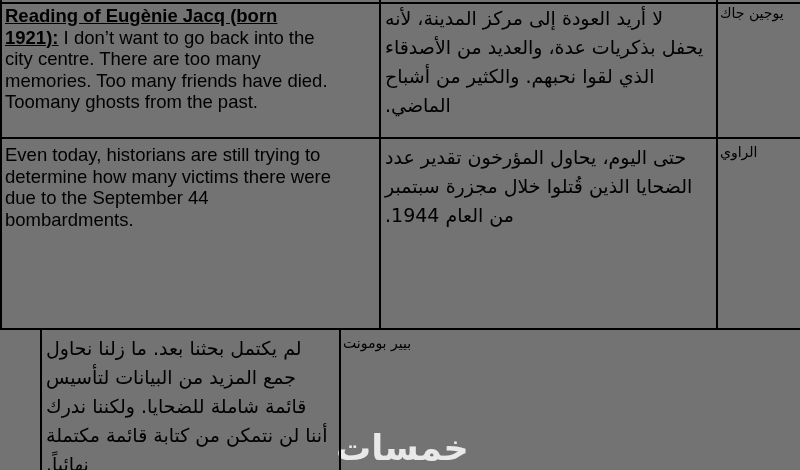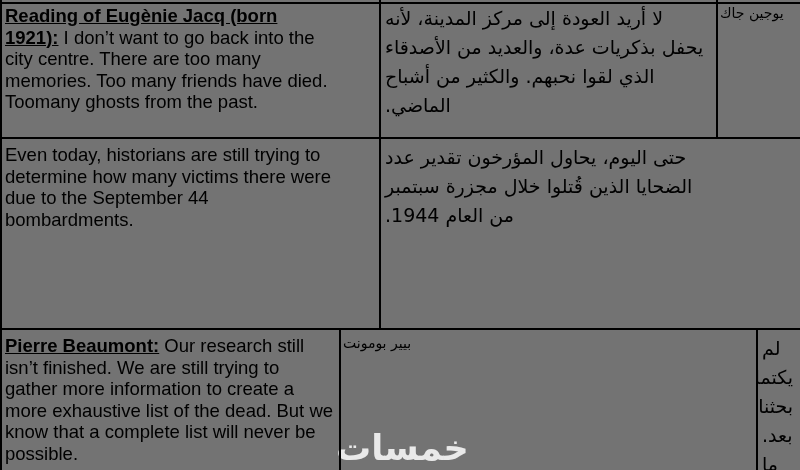--- a/index.html
+++ b/index.html
@@ -109,30 +109,30 @@
       </div>
     </div>
 
     <div class="trow">
       <div class="cell en">
         <p>Even today, historians are still trying to determine how many victims there were due to the September 44 bombardments.</p>
       </div>
       <div class="cell ar">
         <p>حتى اليوم، يحاول المؤرخون تقدير عدد الضحايا الذين قُتلوا خلال مجزرة سبتمبر من العام 1944.</p>
       </div>
+      <div class="cell speaker">
+        <span>الراوي</span>
+      </div>
     </div>
 
     <div class="trow">
-      <div class="cell en">
-        <p><span class="intro">Pierre Beaumont:</span><span> Our research still isn’t finished. We are still trying to gather more information to create a more exhaustive list of the dead. But we know that a complete list will never be possible.</span></p>
+      <div class="cell ar">
+        <p>لم يكتمل بحثنا بعد. ما زلنا نحاول جمع المزيد من البيانات لتأسيس قائمة شاملة للضحايا. ولكننا ندرك أننا لن نتمكن من كتابة قائمة مكتملة نهائياً.</p>
       </div>
       <div class="cell speaker">
         <span>بيير بومونت</span>
-      </div>
-      <div class="cell ar">
-        <p>لم يكتمل بحثنا بعد. ما زلنا نحاول جمع المزيد من البيانات لتأسيس قائمة شاملة للضحايا. ولكننا ندرك أننا لن نتمكن من كتابة قائمة مكتملة نهائياً.</p>
       </div>
     </div>
 
   </div>
 
   <div class="watermark">خمسات</div>
 </div>
 
 </body></html>

